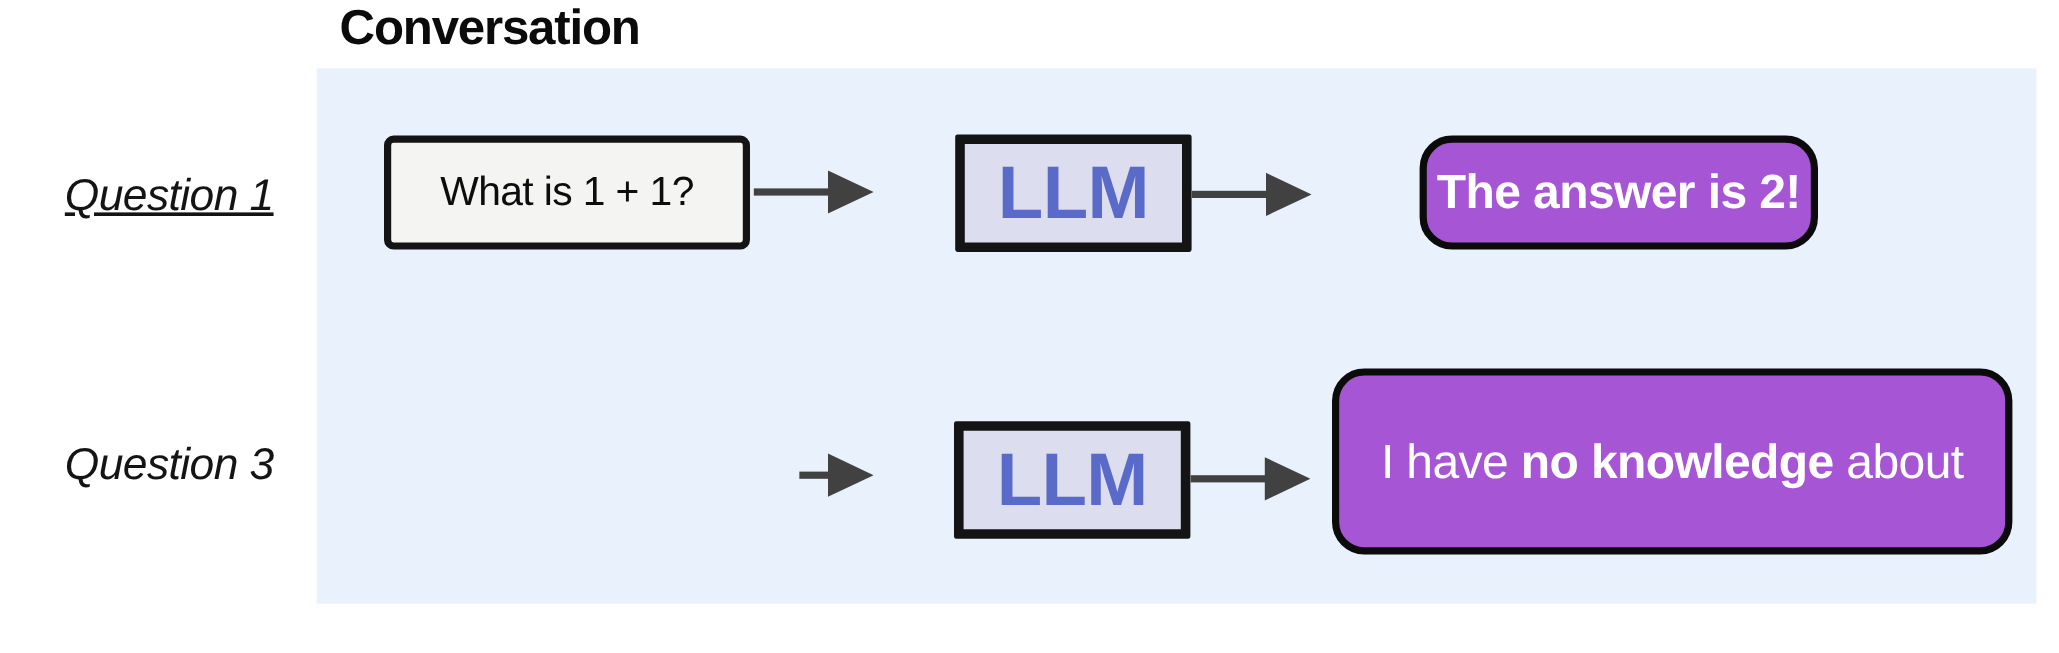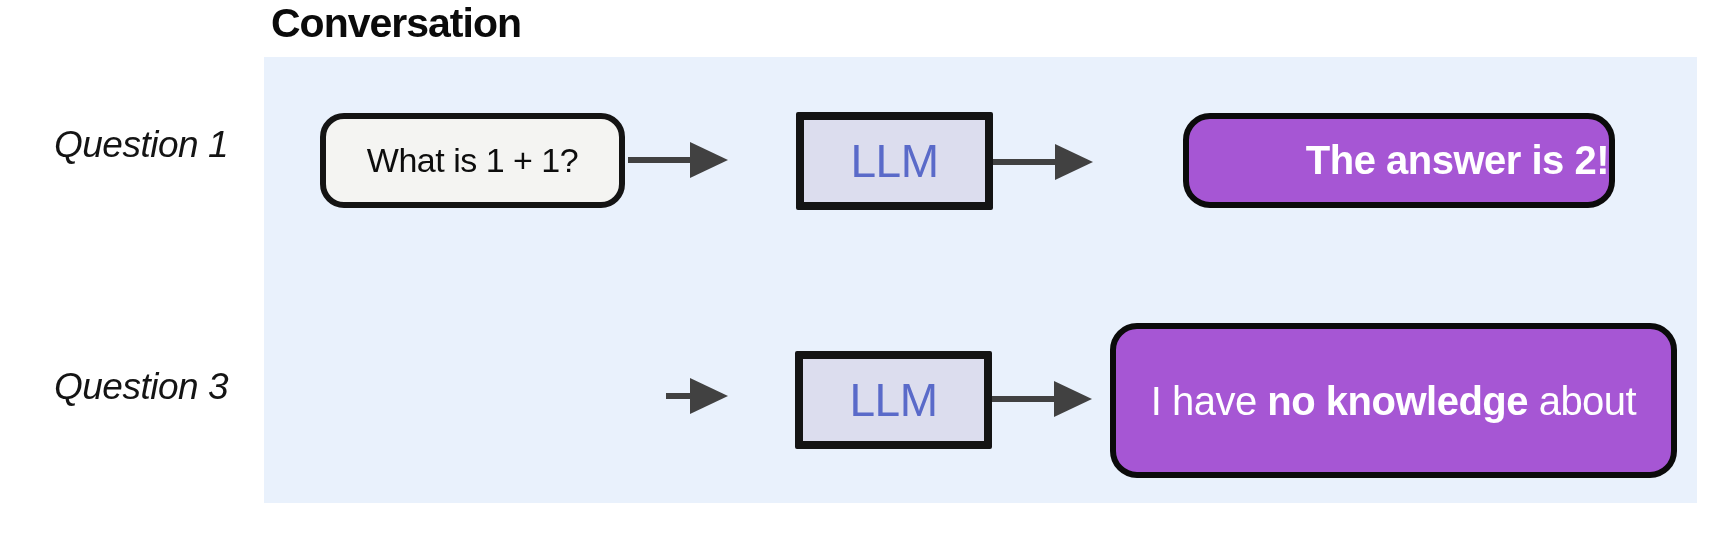--- a/index.html
+++ b/index.html
@@ -6,21 +6,21 @@
   .canvas {
     position: relative;
     width: 1716px;
     height: 544px;
     font-family: "Liberation Sans", "DejaVu Sans", sans-serif;
     color: var(--text, #111);
     overflow: hidden;
   }
   .title {
     position: absolute;
-    left: 271px; top: 0px;
+    left: 283px; top: 0px;
     margin: 0;
     font-size: 41px;
     font-weight: 700;
     letter-spacing: -1px;
     color: #0b0b0b;
   }
   .panel {
     position: absolute;
     left: 264px; top: 57px;
     width: 1433px; height: 446px;
@@ -29,66 +29,66 @@
   .row-label {
     position: absolute;
     left: 30px; width: 222px;
     font-size: 37px;
     font-style: italic;
     text-align: center;
     letter-spacing: -0.5px;
     color: #141414;
     white-space: nowrap;
   }
-  #label-q1 { top: 124px; }
+  #label-q1 { top: 142px; text-decoration: underline; }
   #label-q2 { top: 366px; }
 
   .box {
     position: absolute;
     box-sizing: border-box;
     display: flex;
     align-items: center;
     justify-content: center;
     text-align: center;
   }
   .qbox {
     background: var(--question-fill, #f4f4f2);
     border: 6px solid var(--box-border, #141414);
-    border-radius: 24px;
+    border-radius: 8px;
     font-size: 34px;
     font-weight: 500;
     letter-spacing: -0.5px;
     color: #0d0d0d;
   }
   #q1 { left: 320px; top: 113px; width: 305px; height: 95px; }
   #q2 { left: 288px; top: 315px; width: 377px; height: 163px; font-size: 35px; line-height: 1.28; }
   .red-bold { color: var(--highlight-red, #9e1b1b); font-weight: 700; }
 
   .llmbox {
     background: var(--llm-fill, #dcddee);
     border: 8px solid var(--box-border, #141414);
     border-radius: 2px;
-    font-size: 46px;
-    font-weight: 400;
+    font-size: 62px;
+    font-weight: 700;
     letter-spacing: -0.5px;
     color: var(--llm-text, #5a6ac9);
   }
   #llm1 { left: 796px; top: 112px; width: 197px; height: 98px; }
   #llm2 { left: 795px; top: 351px; width: 197px; height: 98px; }
 
   .abox {
     background: var(--answer-fill, #a656d4);
     border: 6px solid #0b0b0b;
     border-radius: 27px;
     color: var(--answer-text, #ffffff);
     font-size: 40px;
     letter-spacing: -0.5px;
   }
-  #a1 { left: 1183px; top: 113px; width: 432px; height: 95px; font-weight: 700; justify-content: flex-end; }
-  #a2 { left: 1110px; top: 307px; width: 567px; height: 155px; font-weight: 400; line-height: 1.2; margin-top: 16px; }
+  #a1 { left: 1183px; top: 113px; width: 332px; height: 95px; font-weight: 700; }
+  #a2 { left: 1110px; top: 307px; width: 567px; height: 155px; font-weight: 400; line-height: 1.2; }
   .w-bold { font-weight: 700; }
 
   .arrow { position: absolute; }
   .arrow rect, .arrow polygon { fill: var(--arrow, #414141); }
   #arrow-1 { left: 628px; top: 140px; }
   #arrow-2 { left: 993px; top: 142px; }
   #arrow-3 { left: 666px; top: 376px; }
   #arrow-4 { left: 992px; top: 379px; }
 </style>
 </head>

